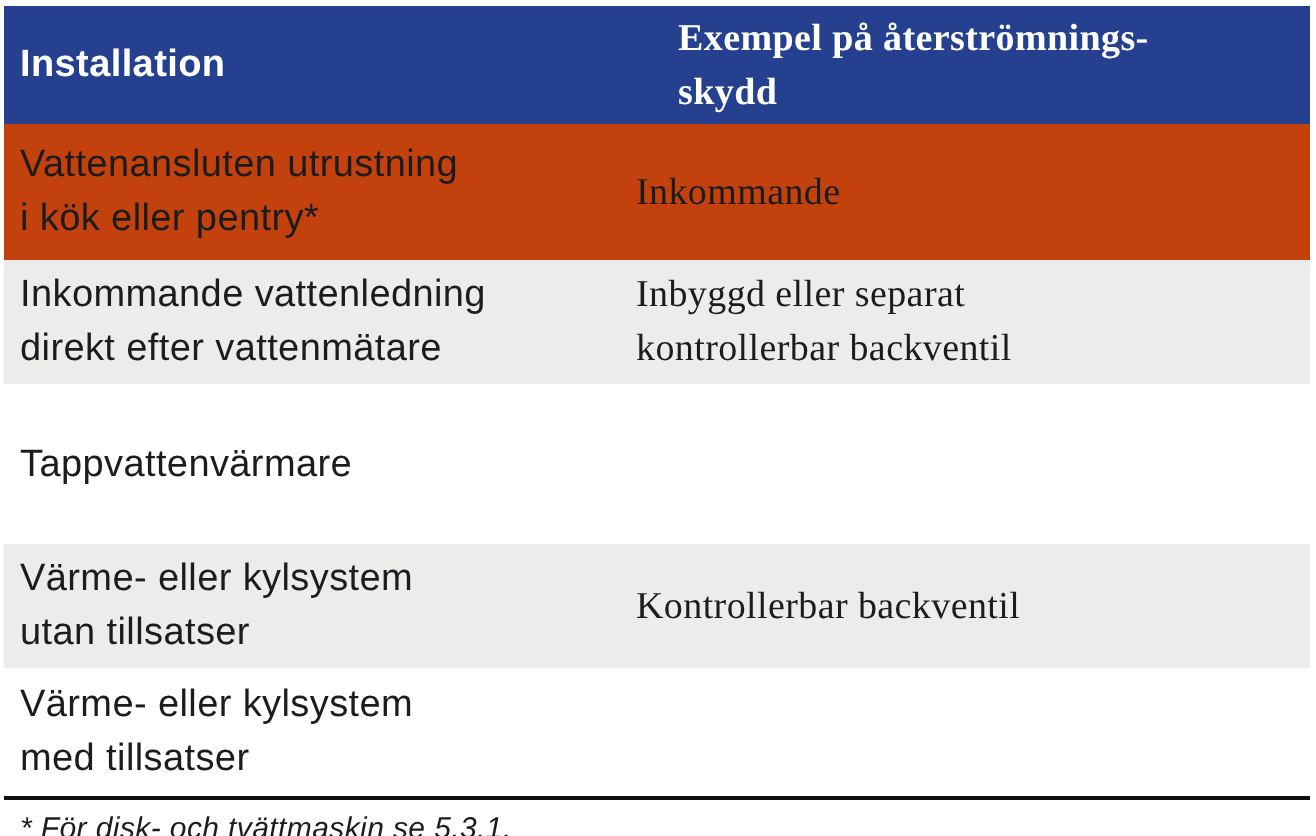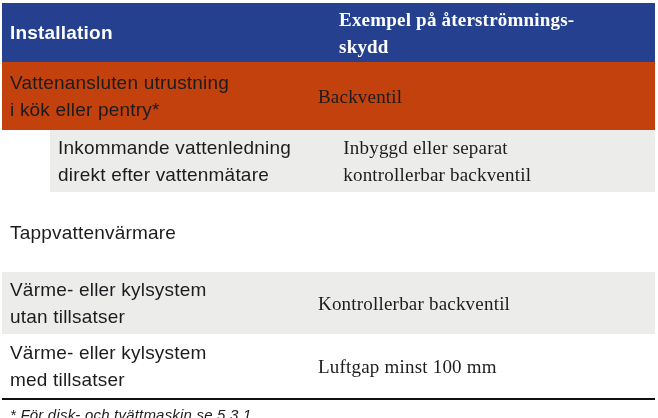--- a/index.html
+++ b/index.html
@@ -47,21 +47,21 @@
   .thead {
     height: 59px;
     background: #24408e;
     gap: 40px;
   }
   .thead .cell {
     color: #ffffff;
     font-weight: bold;
   }
   .r1 { height: 68px; background: #c2410c; }
-  .r2 { height: 62px; background: #ececeb; margin-left: 48px; }
+  .r2 { height: 62px; background: #ececeb; }
   .r3 { height: 80px; background: #ffffff; }
   .r4 { height: 62px; background: #ececeb; }
   .r5 { height: 64px; background: #ffffff; }
   .rule {
     height: 2px;
     background: #111111;
     width: 653px;
   }
   .footnote {
     box-sizing: border-box;
@@ -80,21 +80,21 @@
 
     <div class="trow thead">
       <div class="c1 cell">Installation</div>
       <div class="c2 cell">Exempel på återströmnings-
 skydd</div>
     </div>
 
     <div class="trow r1">
       <div class="c1 cell">Vattenansluten utrustning
 i kök eller pentry*</div>
-      <div class="c2 cell">Backventil</div>
+      <div class="c2 cell">Inkommande</div>
     </div>
 
     <div class="trow r2">
       <div class="c1 cell">Inkommande vattenledning
 direkt efter vattenmätare</div>
       <div class="c2 cell">Inbyggd eller separat
 kontrollerbar backventil</div>
     </div>
 
     <div class="trow r3">
@@ -103,20 +103,19 @@
 
     <div class="trow r4">
       <div class="c1 cell">Värme- eller kylsystem
 utan tillsatser</div>
       <div class="c2 cell">Kontrollerbar backventil</div>
     </div>
 
     <div class="trow r5">
       <div class="c1 cell">Värme- eller kylsystem
 med tillsatser</div>
-      <div class="c2 cell">Luftgap minst 100 mm</div>
     </div>
 
     <div class="rule"></div>
 
     <div class="footnote">* För disk- och tvättmaskin se 5.3.1.</div>
   </div>
 </div>
 
 </body></html>

